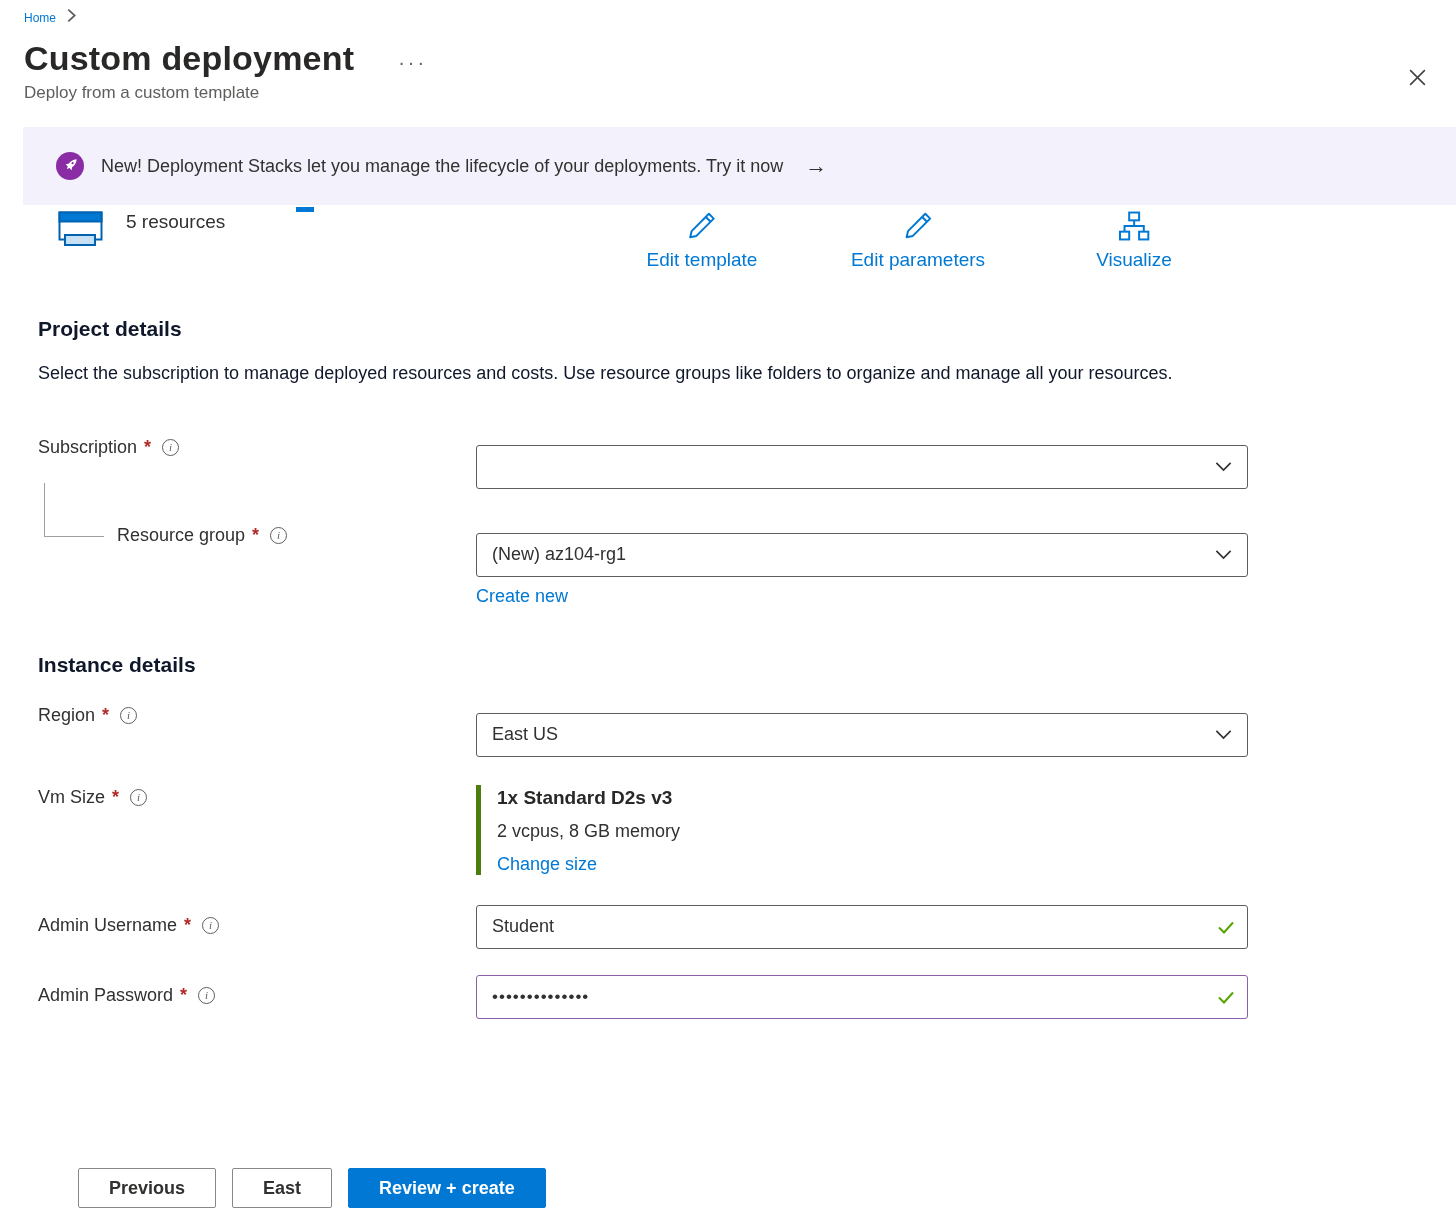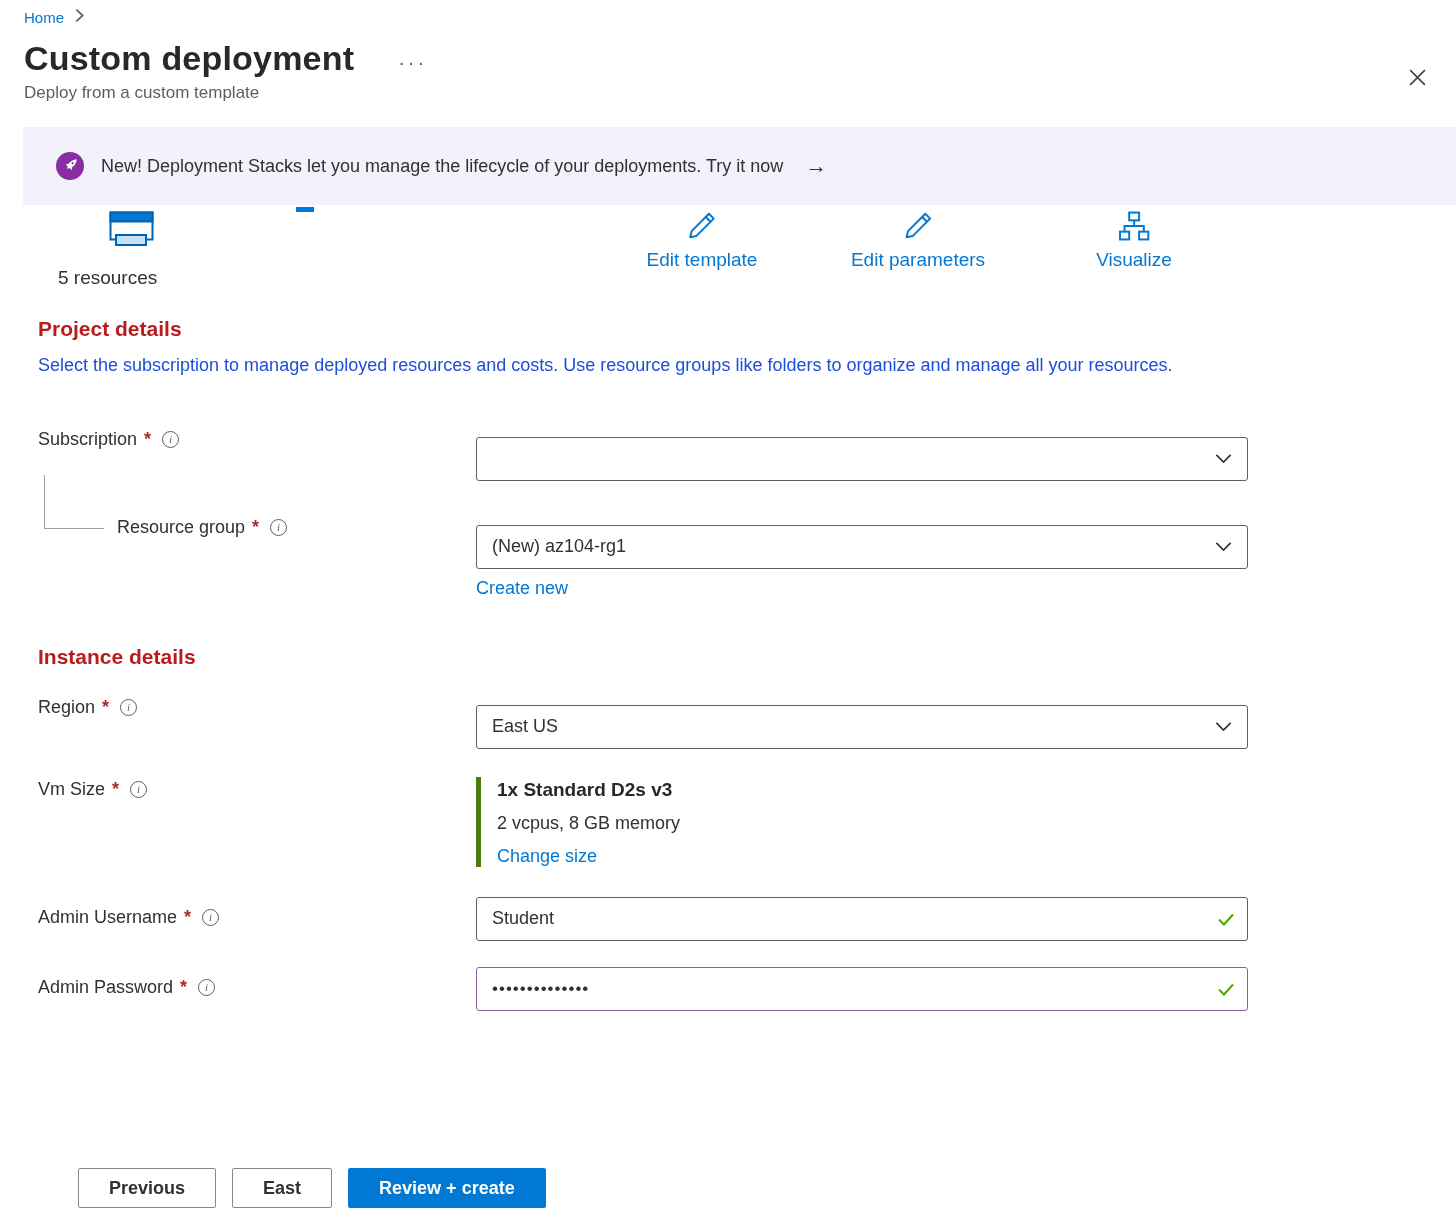--- a/index.html
+++ b/index.html
@@ -6,21 +6,21 @@
   html, body { background: #ffffff; }
   body {
     width: 1456px; height: 1219px;
     position: relative; overflow: hidden;
     font-family: "Liberation Sans", "DejaVu Sans", sans-serif;
     color: #323130;
   }
 
   
   .header-area { padding: 8px 0 0 24px; }
-  .breadcrumb { font-size: 15px; display: flex; align-items: center; gap: 10px; }
+  .breadcrumb { font-size: 12px; display: flex; align-items: center; gap: 10px; }
   .breadcrumb a { color: #0078d4; text-decoration: none; cursor: pointer; }
   .crumb-sep { color: #605e5c; font-size: 16px; }
 
   .title-row { margin-top: 12px; display: flex; align-items: center; }
   .page-title { font-size: 34px; font-weight: 700; color: #292827; letter-spacing: .2px; }
   .more-options { margin-left: 44px; color: #605e5c; font-size: 20px; letter-spacing: 3px; cursor: pointer; line-height: 1; padding-top: 6px; }
   .close-btn {
     position: absolute; top: 62px; right: 22px;
     width: 34px; height: 34px; display: flex; align-items: center; justify-content: center;
     cursor: pointer; background: transparent; border: none;
@@ -32,37 +32,37 @@
     margin: 24px 0 0 23px; width: calc(100% - 23px); height: 78px;
     background: #f3f1fb; display: flex; align-items: center; gap: 16px;
     padding-left: 32px; cursor: pointer; text-align: right;
   }
   .banner-text { font-size: 18px; color: #323130; }
   .banner-arrow { font-size: 22px; color: #323130; margin-left: 6px; }
 
   
   .template-bar { position: relative; height: 64px; margin-top: 4px; }
   .clip-frag { position: absolute; left: 296px; top: -2px; width: 18px; height: 5px; background: #0078d4; }
-  .resources { position: absolute; left: 58px; top: 2px; display: flex; align-items: flex-end; gap: 20px; flex-direction: column; }
+  .resources { position: absolute; left: 58px; top: 2px; display: flex; align-items: flex-start; gap: 20px; }
   .resources-label { font-size: 19px; color: #323130; }
   .tmpl-action {
     position: absolute; top: 0; transform: translateX(-50%);
     display: flex; flex-direction: column; align-items: center; gap: 3px;
     color: #0078d4; cursor: pointer; background: none; border: none;
     font-family: inherit;
   }
   .tmpl-action .lbl { font-size: 19px; color: #0078d4; }
   .act-1 { left: 702px; } .act-2 { left: 918px; } .act-3 { left: 1134px; }
 
   
   .main { padding-left: 38px; padding-right: 40px; }
-  .section-heading { font-size: 21px; font-weight: 700; color: #b91c1c; }
+  .section-heading { font-size: 21px; font-weight: 700; color: #0f172a; }
   .h-project { margin-top: 44px; }
   .h-instance { margin-top: 46px; }
-  .section-desc { margin-top: 10px; font-size: 18px; line-height: 1.65; max-width: 1160px; color: #1d4ed8; }
+  .section-desc { margin-top: 18px; font-size: 18px; line-height: 1.65; max-width: 1160px; color: #0f172a; }
 
   .form-area { margin-top: 38px; }
   .form-row { display: flex; align-items: flex-start; position: relative; }
   .row-gap { margin-top: 26px; }
   .label-col { width: 438px; display: flex; align-items: center; gap: 9px; padding-top: 10px; flex-shrink: 0; }
   .field-label { font-size: 18px; color: #323130; }
   .req { color: #b02a29; font-size: 18px; font-weight: 700; margin-left: -2px; }
   .info-icon {
     width: 17px; height: 17px; border: 1px solid #605e5c; border-radius: 50%;
     display: inline-flex; align-items: center; justify-content: center;

